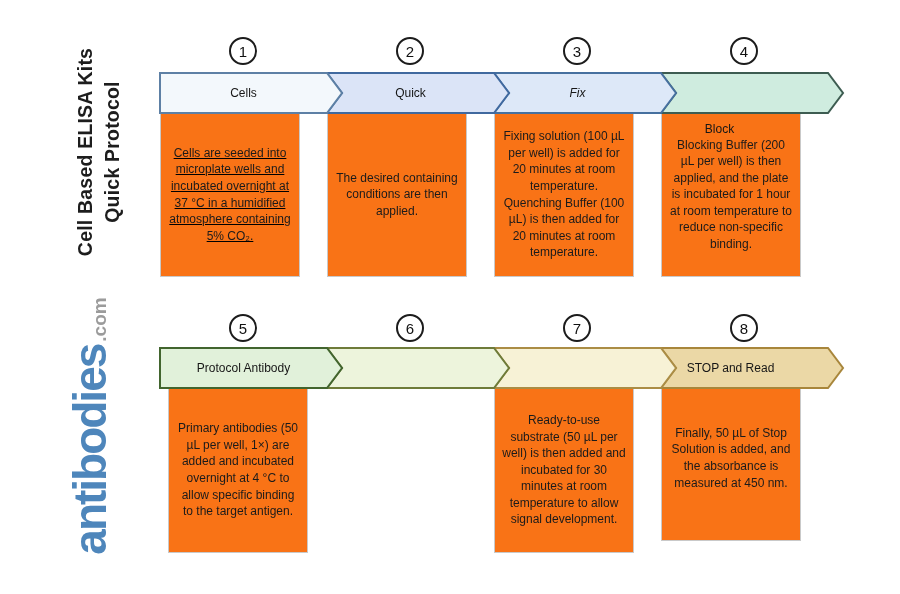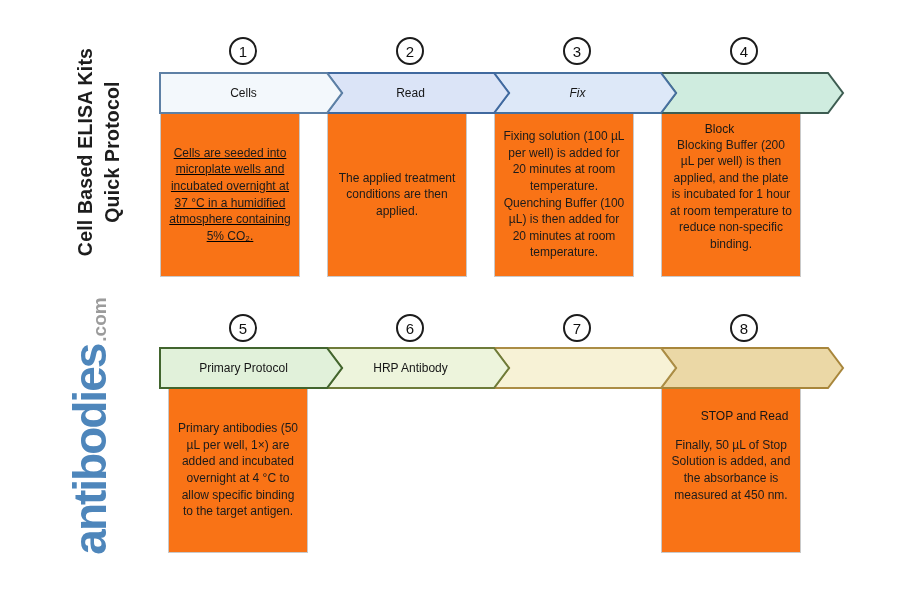--- a/index.html
+++ b/index.html
@@ -85,29 +85,29 @@
     <polygon points="2,2 169,2 184,22 169,42 2,42 17,22" stroke-width="2" fill="#dde8f8" stroke="#46709f"></polygon>
   </svg>
   <svg class="arrow-svg" style="left:325px;top:71px;z-index:13;" viewBox="0 0 186 44">
     <polygon points="2,2 169,2 184,22 169,42 2,42 17,22" stroke-width="2" fill="#dbe4f7" stroke="#40699f"></polygon>
   </svg>
   <svg class="arrow-svg" style="left:158px;top:71px;z-index:14;" viewBox="0 0 186 44">
     <polygon points="2,2 169,2 184,22 169,42 2,42" stroke-width="2" fill="#f3f8fc" stroke="#5d80a5"></polygon>
   </svg>
 
   <div class="arrow-label" style="left:160px;top:73px;">Cells</div>
-  <div class="arrow-label" style="left:327px;top:73px;">Read</div>
+  <div class="arrow-label" style="left:327px;top:73px;">Quick</div>
   <div class="arrow-label" style="left:494px;top:73px;font-style:italic;">Fix</div>
   <div class="arrow-label" style="left:636px;top:73px;margin-top:36px;">Block</div>
 
   <div class="desc-box" style="left:160px;top:112px;height:165px;text-decoration:underline;">
     <div class="txt">Cells are seeded into microplate wells and incubated overnight at 37 °C in a humidified atmosphere containing 5% CO₂.</div>
   </div>
   <div class="desc-box" style="left:327px;top:112px;height:165px;">
-    <div class="txt">The applied treatment conditions are then applied.</div>
+    <div class="txt">The desired containing conditions are then applied.</div>
   </div>
   <div class="desc-box" style="left:494px;top:112px;height:165px;">
     <div class="txt">Fixing solution (100 µL per well) is added for 20 minutes at room temperature. Quenching Buffer (100 µL) is then added for 20 minutes at room temperature.</div>
   </div>
   <div class="desc-box" style="left:661px;top:112px;height:165px;">
     <div class="txt">Blocking Buffer (200 µL per well) is then applied, and the plate is incubated for 1 hour at room temperature to reduce non-specific binding.</div>
   </div>
 
   <div class="num" style="left:229px;top:314px;">
       <span>5</span>
@@ -128,24 +128,26 @@
   <svg class="arrow-svg" style="left:492px;top:346px;z-index:12;" viewBox="0 0 186 44">
     <polygon points="2,2 169,2 184,22 169,42 2,42 17,22" stroke-width="2" fill="#f7f2d6" stroke="#ab8d45"></polygon>
   </svg>
   <svg class="arrow-svg" style="left:325px;top:346px;z-index:13;" viewBox="0 0 186 44">
     <polygon points="2,2 169,2 184,22 169,42 2,42 17,22" stroke-width="2" fill="#edf4dc" stroke="#6e7b39"></polygon>
   </svg>
   <svg class="arrow-svg" style="left:158px;top:346px;z-index:14;" viewBox="0 0 186 44">
     <polygon points="2,2 169,2 184,22 169,42 2,42" stroke-width="2" fill="#e1f1da" stroke="#42652e"></polygon>
   </svg>
 
-  <div class="arrow-label" style="left:160px;top:348px;">Primary Protocol</div>
-  <div class="arrow-label" style="left:327px;top:348px;">HRP Antibody</div>
-  <div class="arrow-label" style="left:661px;top:348px;margin-top:48px;">STOP and Read</div>
+  <div class="arrow-label" style="left:160px;top:348px;">Protocol Antibody</div>
+  <div class="arrow-label" style="left:647px;top:348px;">STOP and Read</div>
 
   <div class="desc-box" style="left:160px;top:387px;height:166px;margin-left:8px;">
     <div class="txt">Primary antibodies (50 µL per well, 1×) are added and incubated overnight at 4 °C to allow specific binding to the target antigen.</div>
   </div>
-  <div class="desc-box" style="left:661px;top:387px;height:166px;justify-content:flex-end;">
+  <div class="desc-box" style="left:494px;top:387px;height:166px;">
+    <div class="txt">Ready-to-use substrate (50 µL per well) is then added and incubated for 30 minutes at room temperature to allow signal development.</div>
+  </div>
+  <div class="desc-box" style="left:661px;top:375px;height:166px;justify-content:flex-end;">
     <div class="txt">Finally, 50 µL of Stop Solution is added, and the absorbance is measured at 450 nm.</div>
   </div>
 
 </div>
 
 </body></html>

